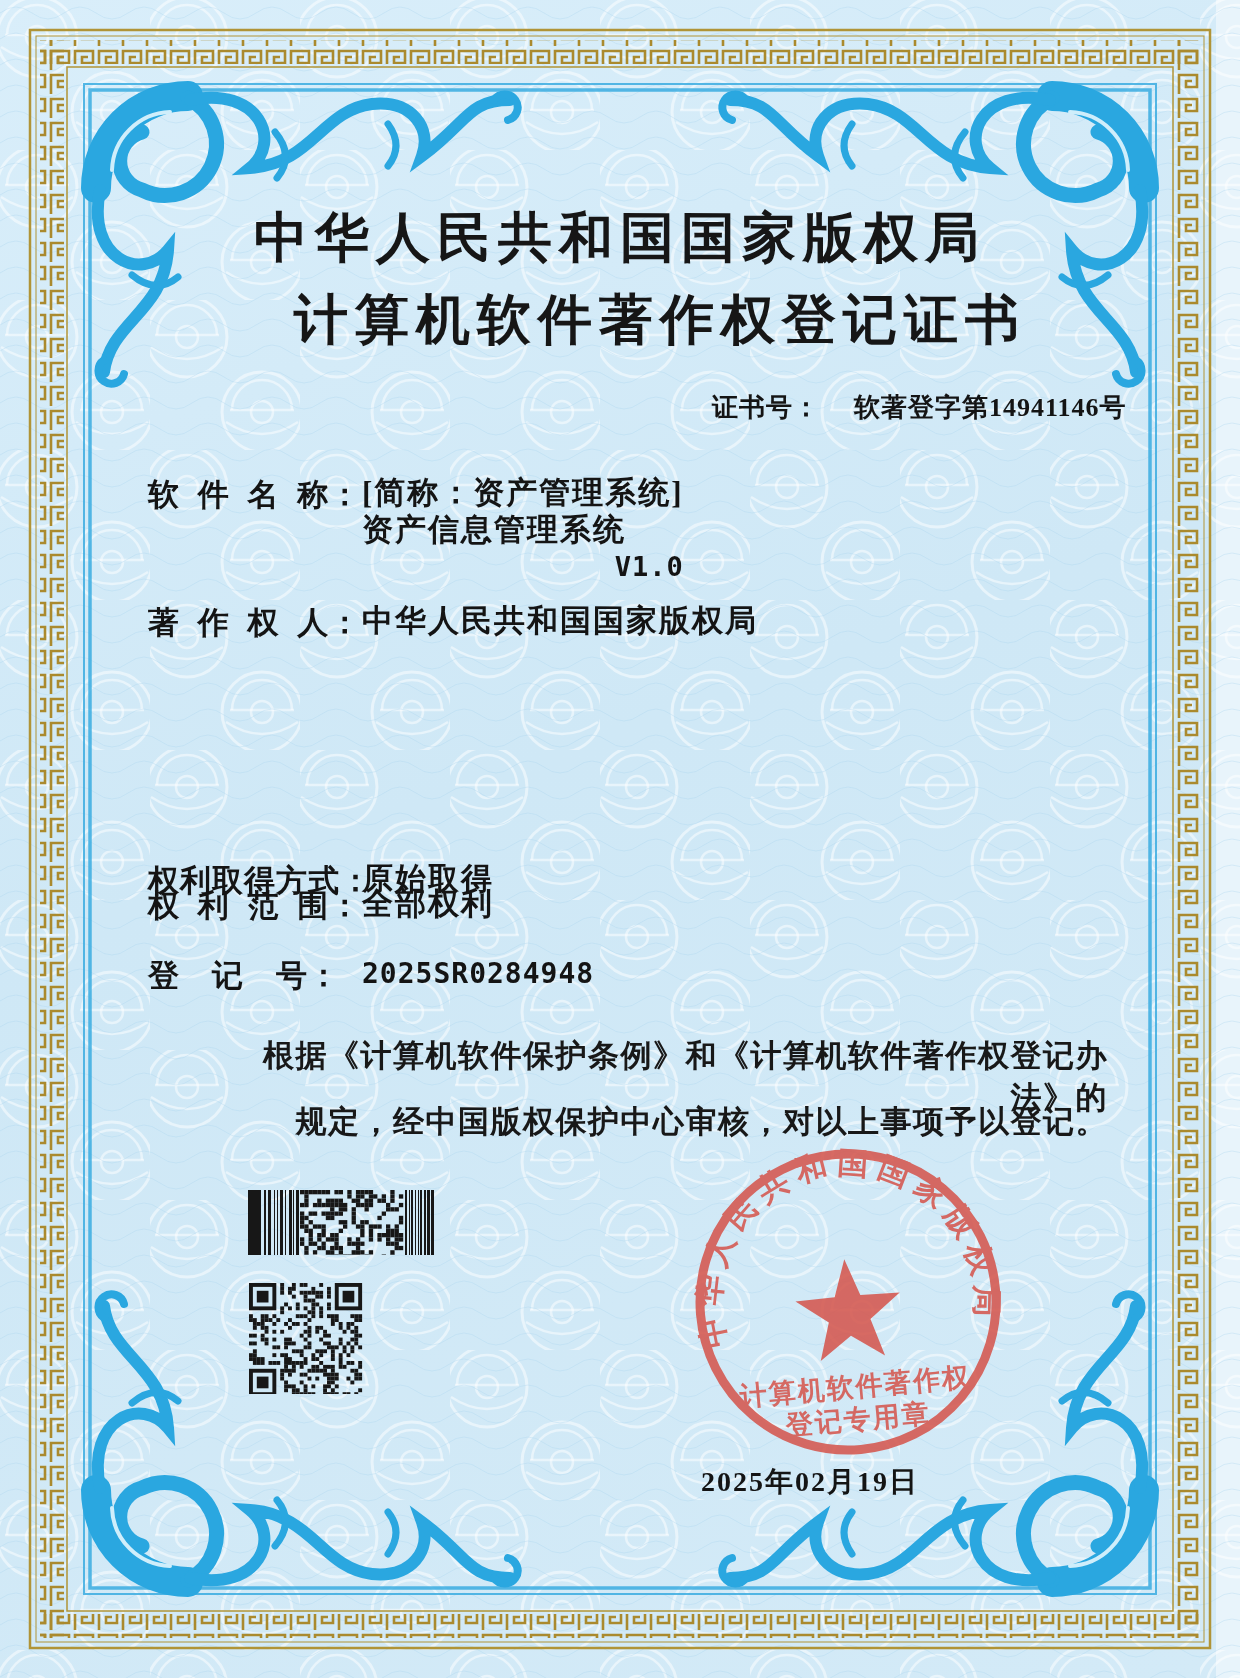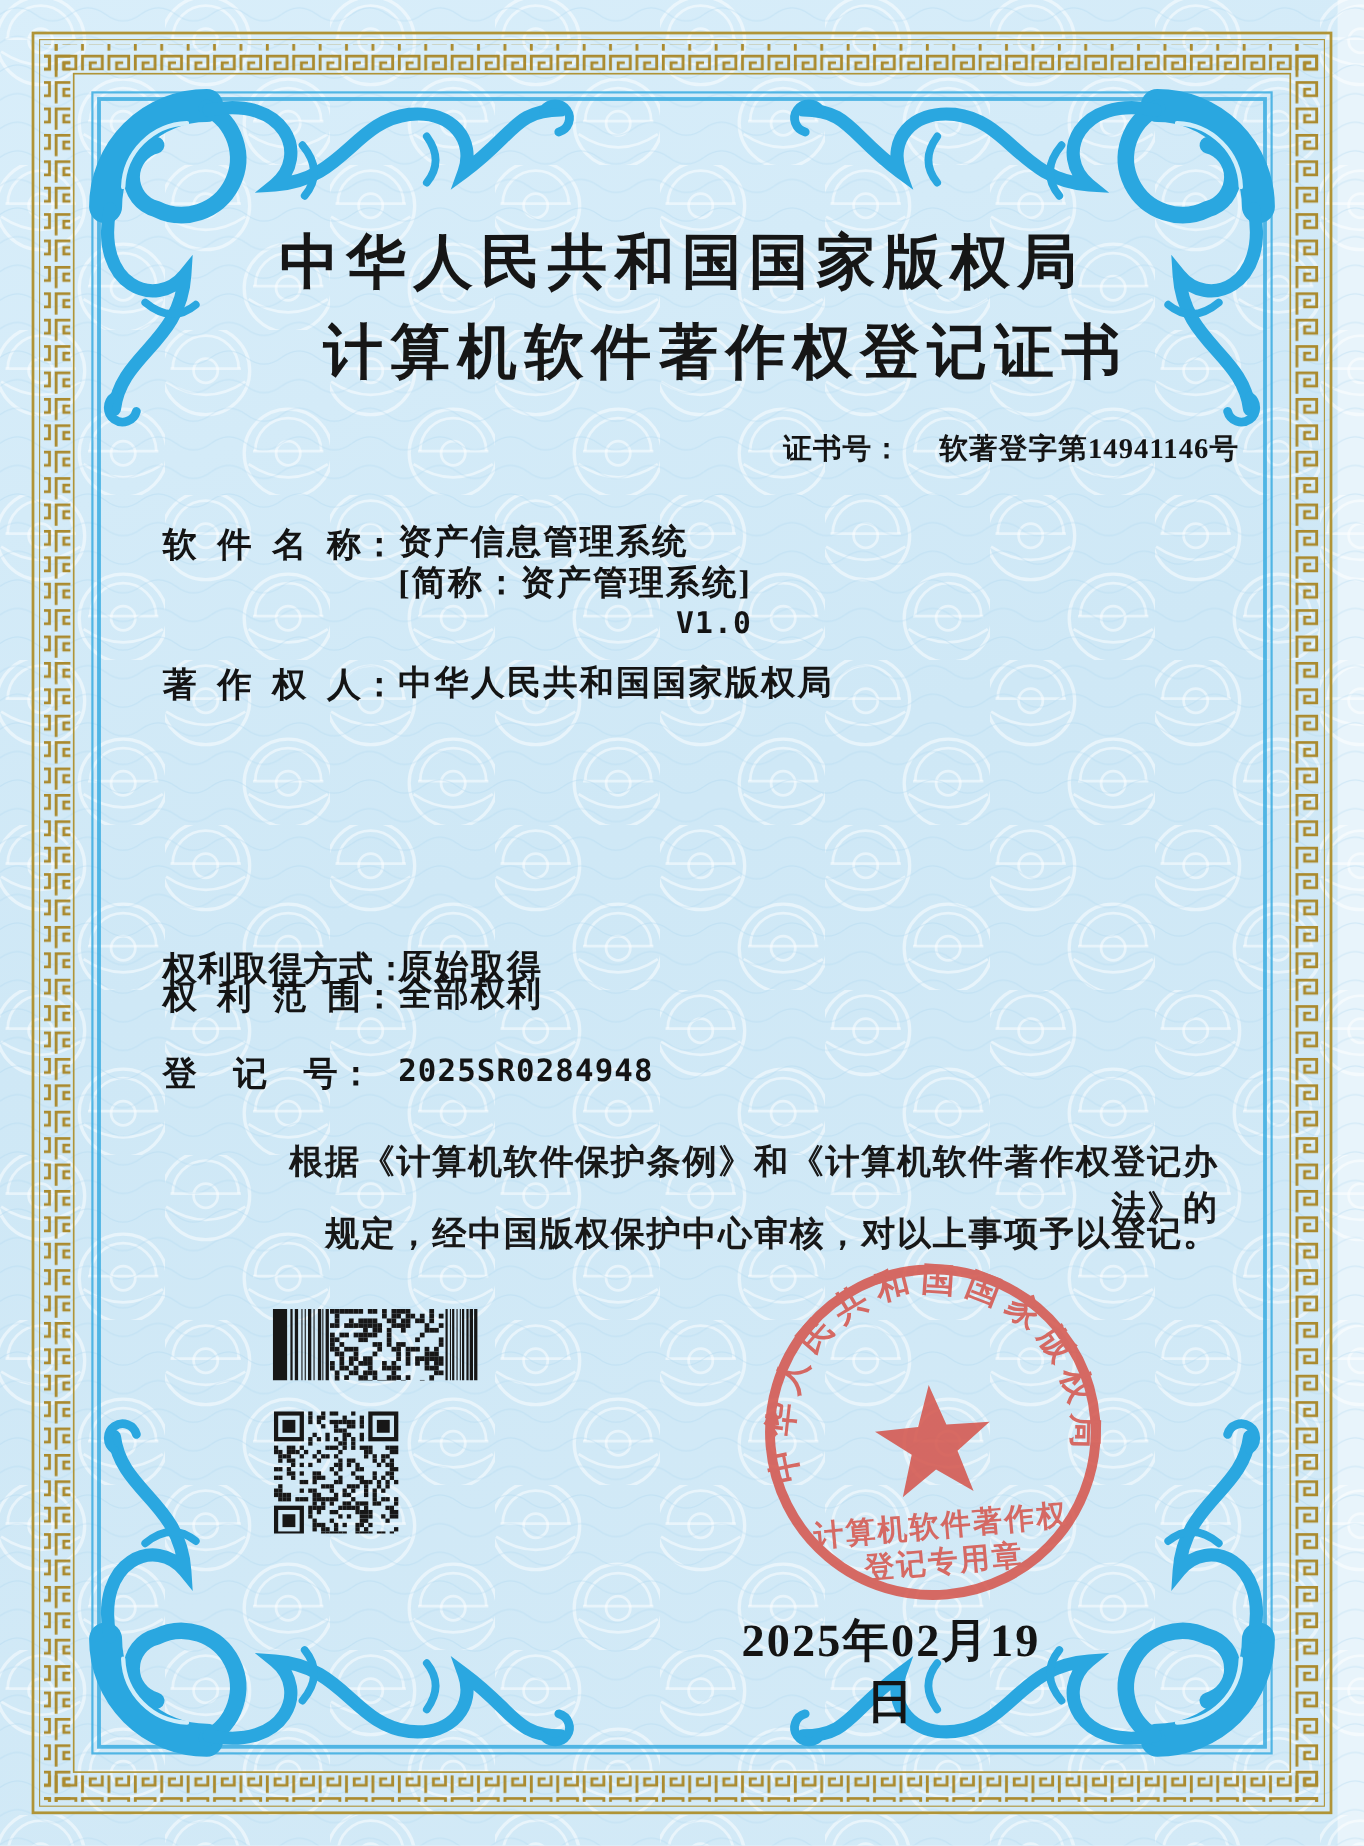--- a/index.html
+++ b/index.html
@@ -31,21 +31,21 @@
     font-family:"DejaVu Sans Mono","Liberation Mono",monospace;
     font-size:27px;font-weight:700;letter-spacing:1px;text-align:right;
   }
   .bodyline{
     position:absolute;left:148px;width:960px;font-size:31px;font-weight:700;
     letter-spacing:1.5px;color:#181818;text-align:right;
   }
   .bodyline.indent{text-indent:66px;}
   .date{
     position:absolute;left:660px;top:1463px;width:300px;text-align:center;
-    font-size:42px;font-weight:700;letter-spacing:2px;
+    font-size:28px;font-weight:700;letter-spacing:2px;
   }
   .codebox{position:absolute;}
 </style>
 </head>
 <body>
 
 <div class="page">
 
   <svg class="layer" width="1240" height="1678" viewBox="0 0 1240 1678">
     <defs>
@@ -125,22 +125,22 @@
   <div class="title l2">计算机软件著作权登记证书</div>
 
   <div class="certno">
     <span>证书号：</span>
     <span class="cv">软著登字第14941146号</span>
   </div>
 
   <div class="row" style="top:474px">
     <div class="flabel">软 件 名 称：</div>
     <div class="fvalue">
+      <div>[简称：资产管理系统]</div>
       <div>资产信息管理系统</div>
-      <div>[简称：资产管理系统]</div>
       <div class="mono">V1.0</div>
     </div>
   </div>
 
   <div class="row" style="top:602px">
     <div class="flabel">著 作 权 人：</div>
     <div class="fvalue">中华人民共和国国家版权局</div>
   </div>
 
   <div class="row" style="top:860px">

